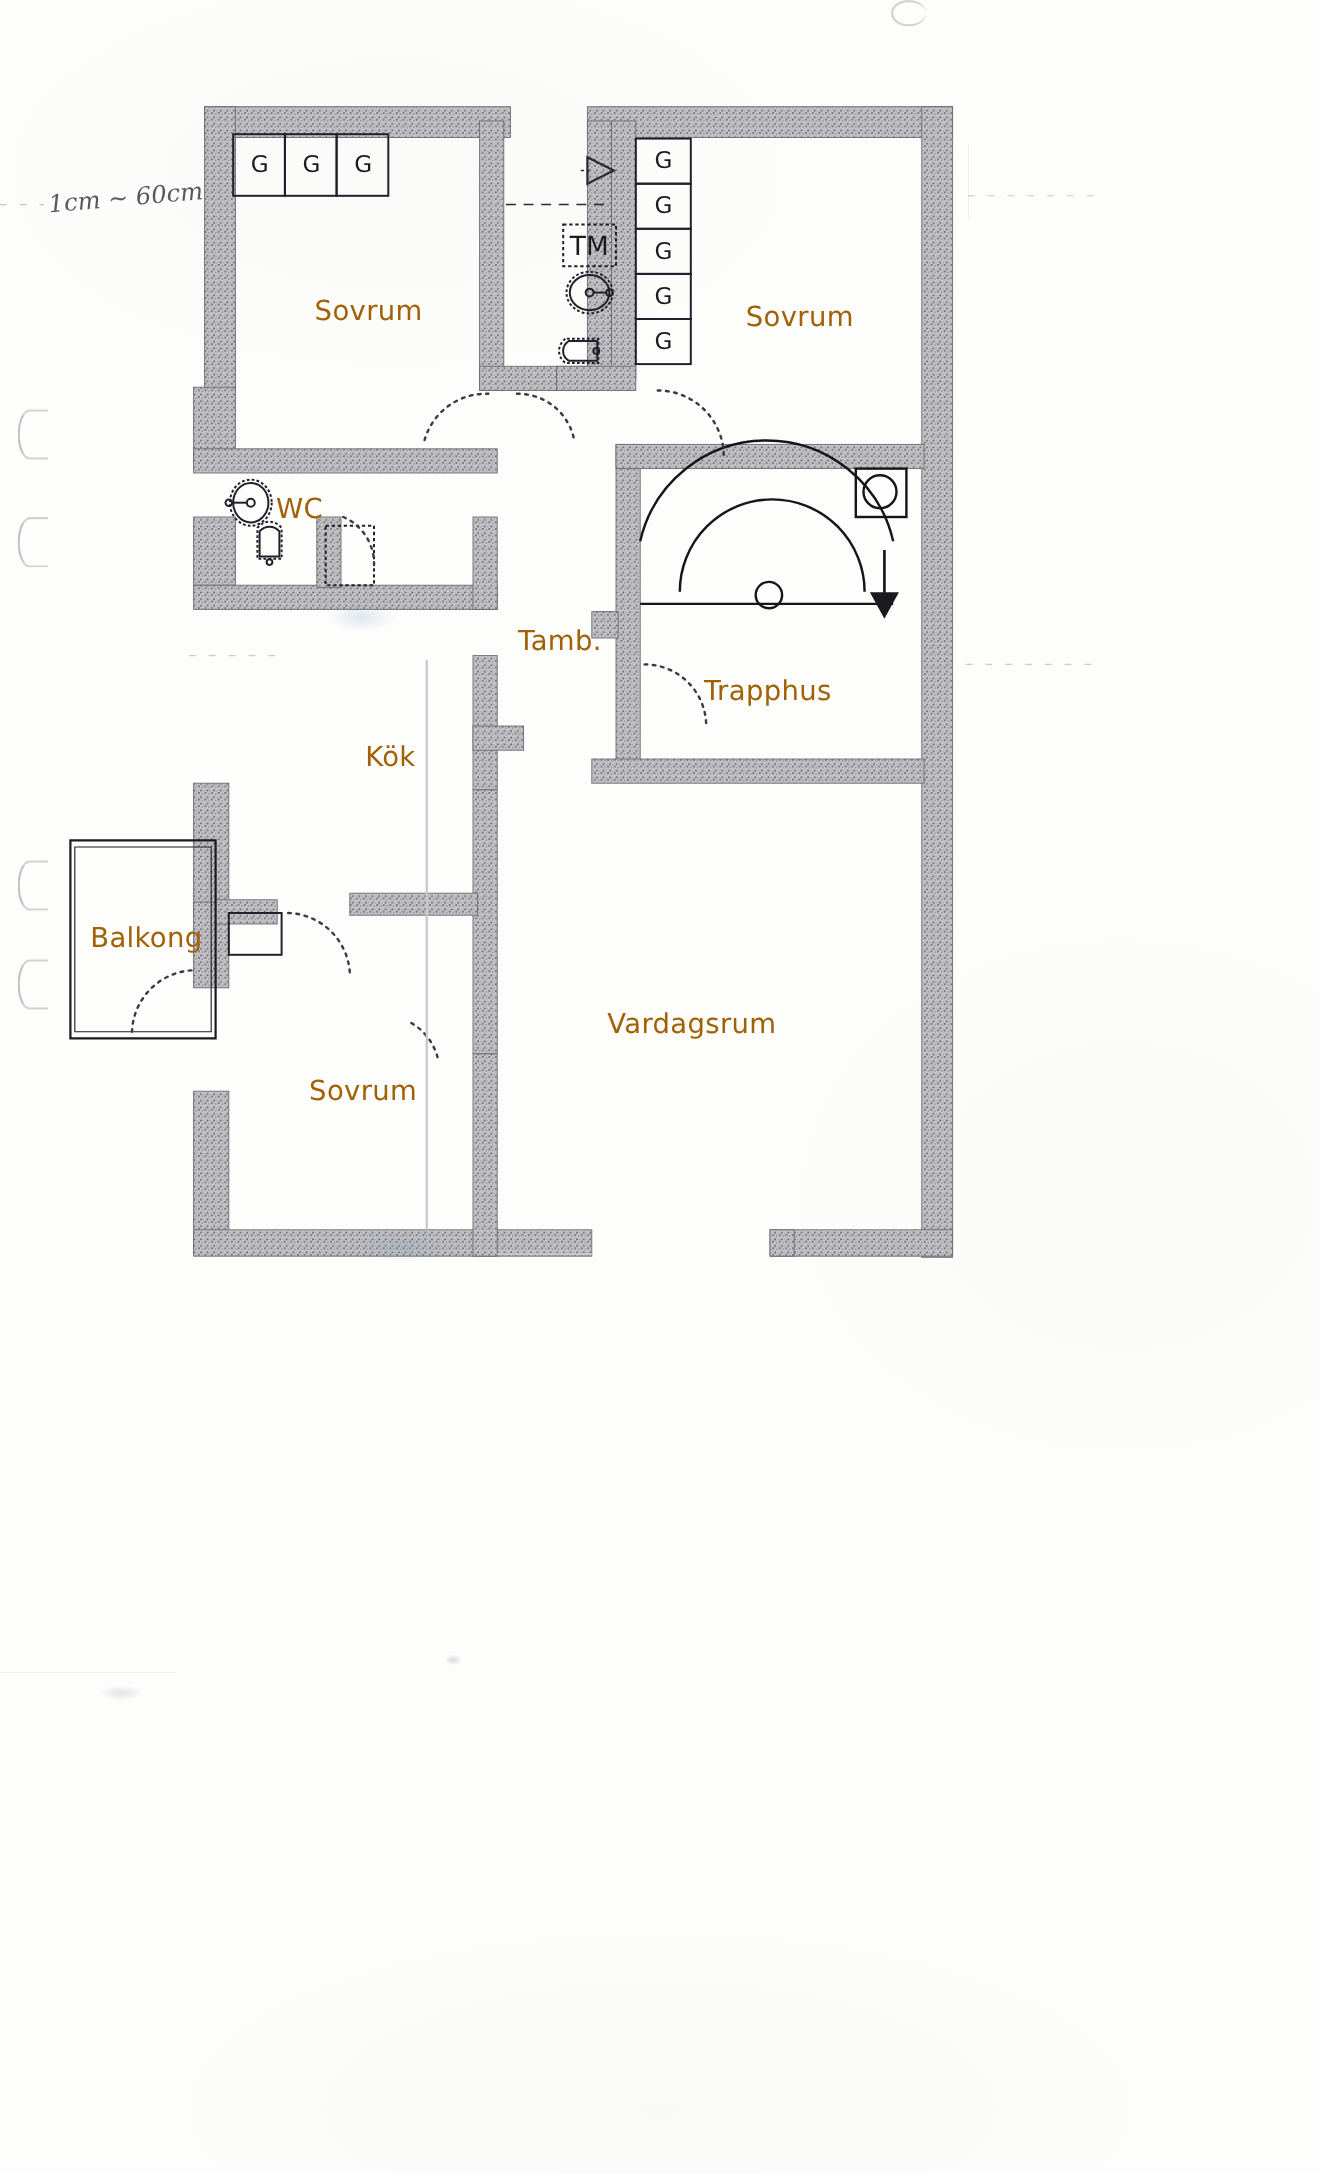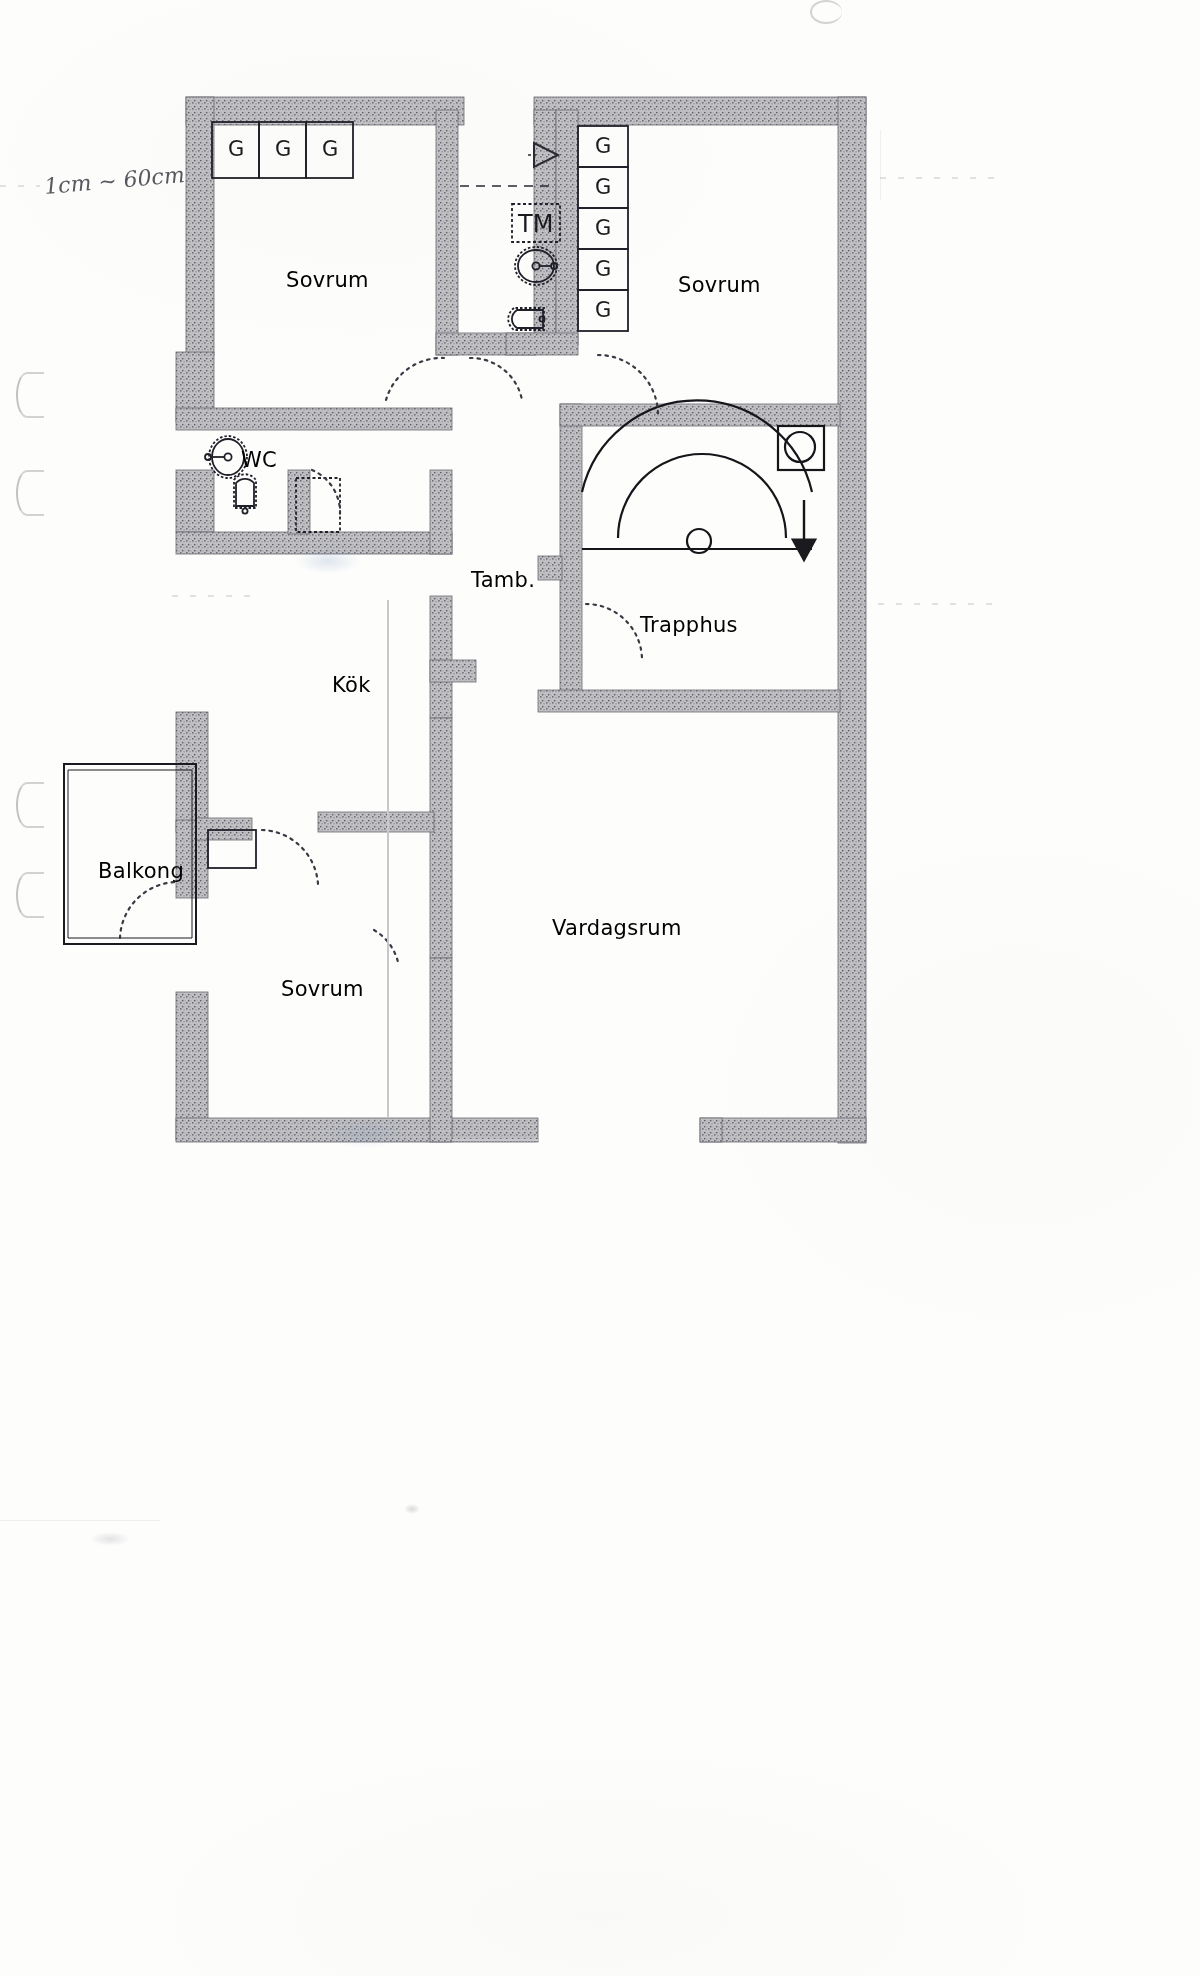--- a/index.html
+++ b/index.html
@@ -39,22 +39,22 @@
     left: 0; top: 0;
     width: 1200px;
     height: 1976px;
   }
   #plan svg { display: block; }
 
   
   .room-label {
     position: absolute;
     font-family: "DejaVu Sans", sans-serif;
-    font-size: 21px;
-    color: #000000;
+    font-size: 25px;
+    color: #a16207;
     white-space: nowrap;
     letter-spacing: 0.3px;
     line-height: 1;
   }
 
   
   .box-label {
     position: absolute;
     font-family: "DejaVu Sans", sans-serif;
     font-size: 21px;
@@ -288,29 +288,29 @@
         <line x1="880" y1="178" x2="1000" y2="178"></line>
       </g>
 
     </svg>
   </div>
 
   <div class="room-label" style="left:286px; top:270px;">Sovrum</div>
 
   <div class="room-label" style="left:678px; top:275px;">Sovrum</div>
 
-  <div class="room-label" style="left:241px; top:450px;">WC</div>
+  <div class="room-label" style="left:251px; top:450px;">WC</div>
 
   <div class="room-label" style="left:471px; top:570px;">Tamb.</div>
 
   <div class="room-label" style="left:640px; top:615px;">Trapphus</div>
 
   <div class="room-label" style="left:332px; top:675px;">Kök</div>
 
-  <div class="room-label" style="left:98px; top:840px;margin-top:21px;">Balkong</div>
+  <div class="room-label" style="left:82px; top:840px;">Balkong</div>
 
   <div class="room-label" style="left:552px; top:918px;">Vardagsrum</div>
 
   <div class="room-label" style="left:281px; top:979px;">Sovrum</div>
 
   <div class="box-label" style="left:228px; top:139px;">G</div>
   <div class="box-label" style="left:275px; top:139px;">G</div>
   <div class="box-label" style="left:322px; top:139px;">G</div>
 
   <div class="box-label" style="left:595px; top:136px;">G</div>

